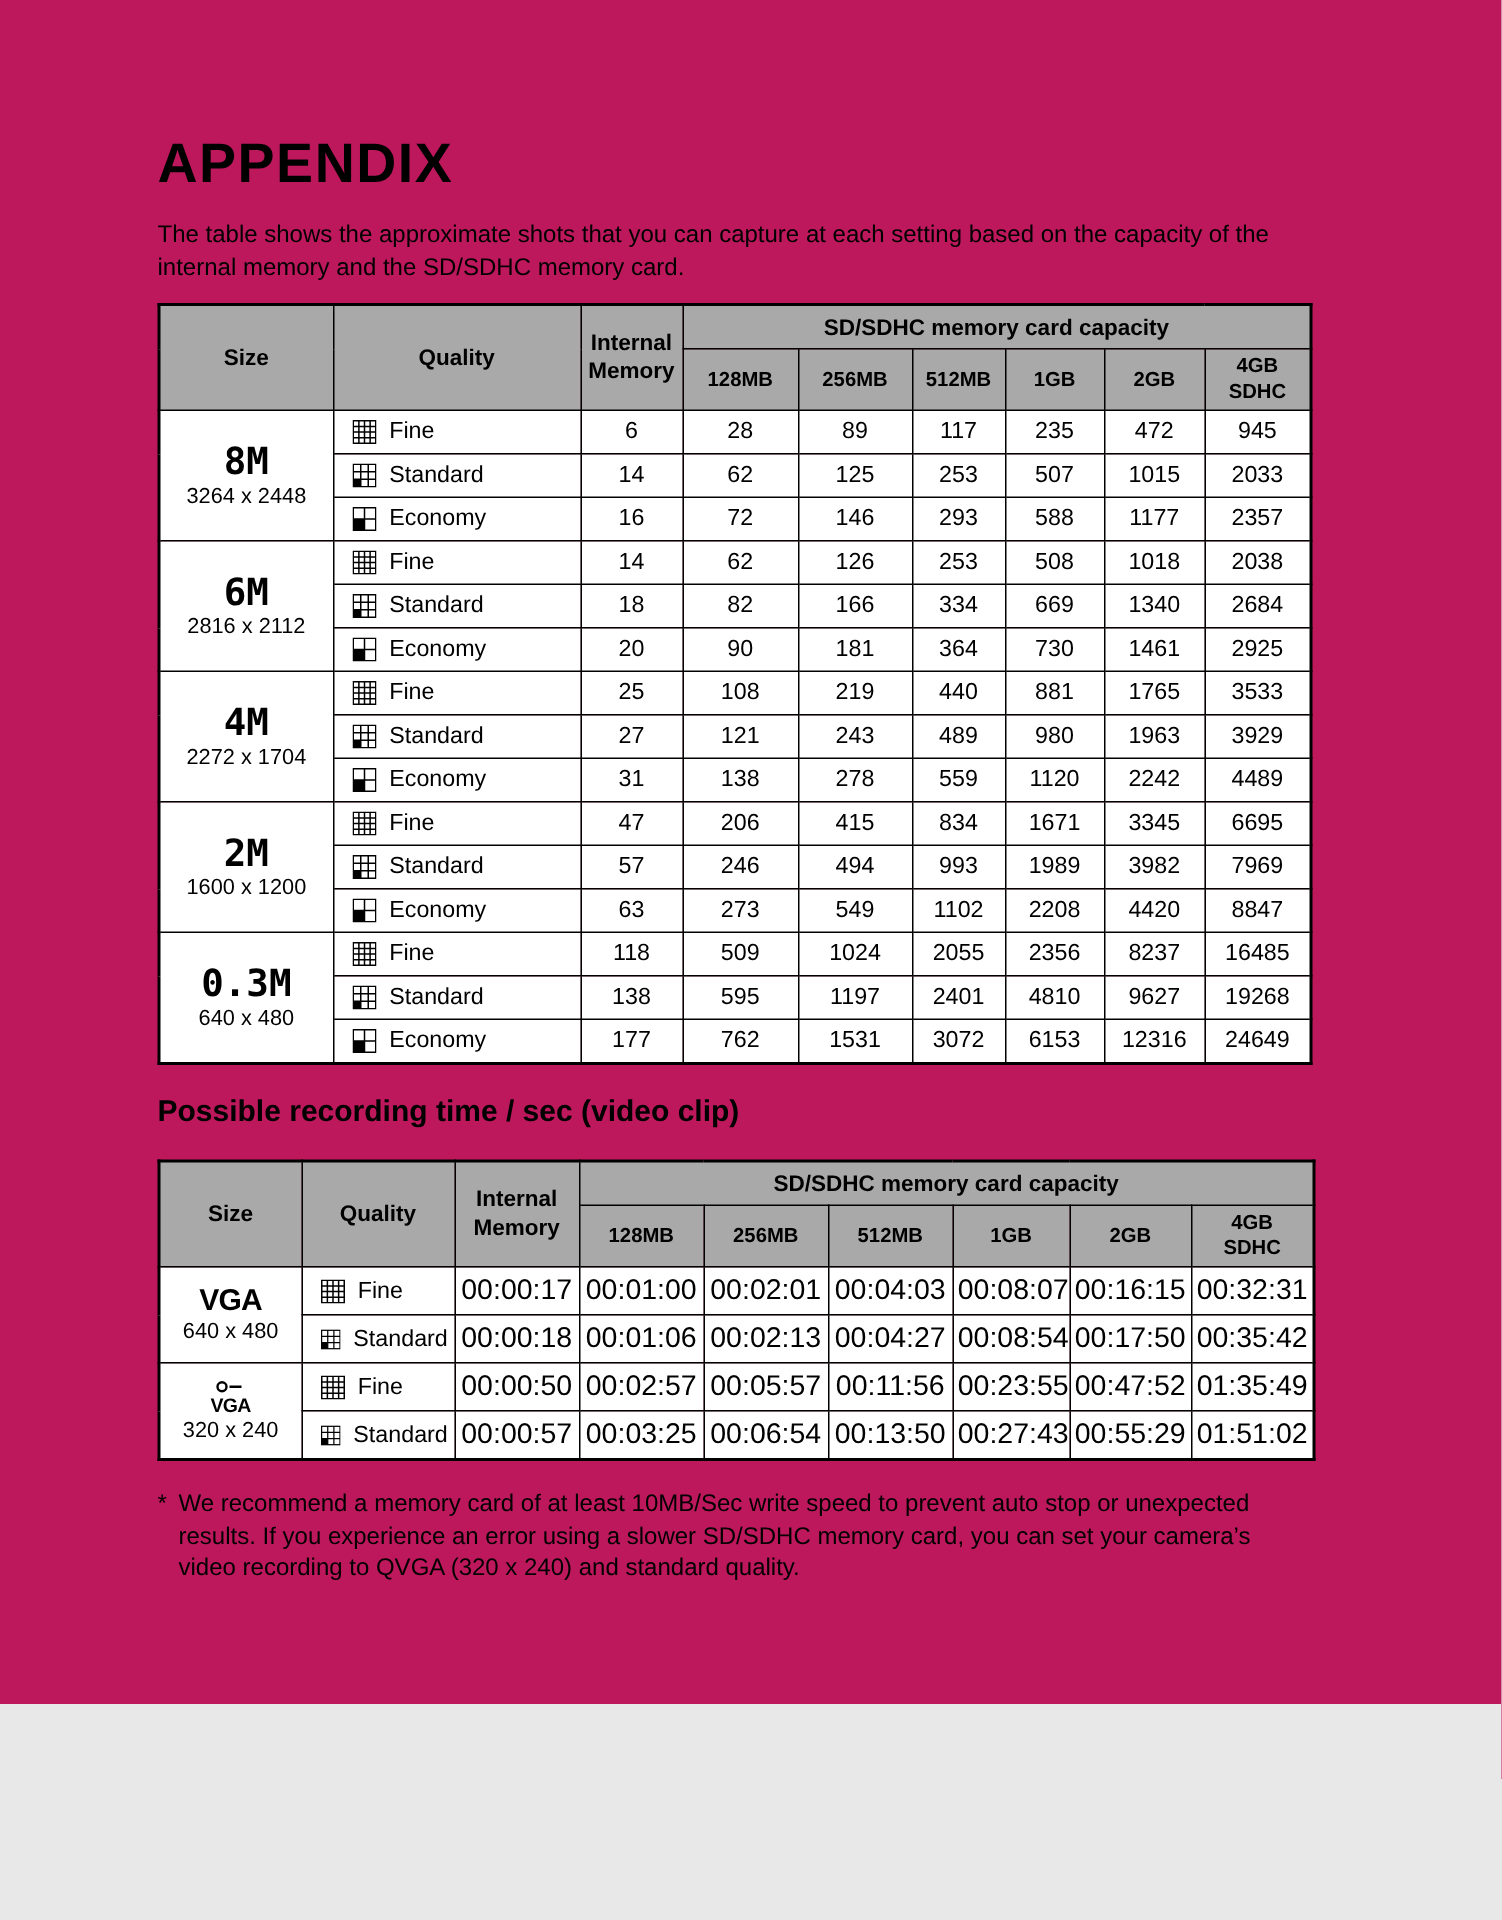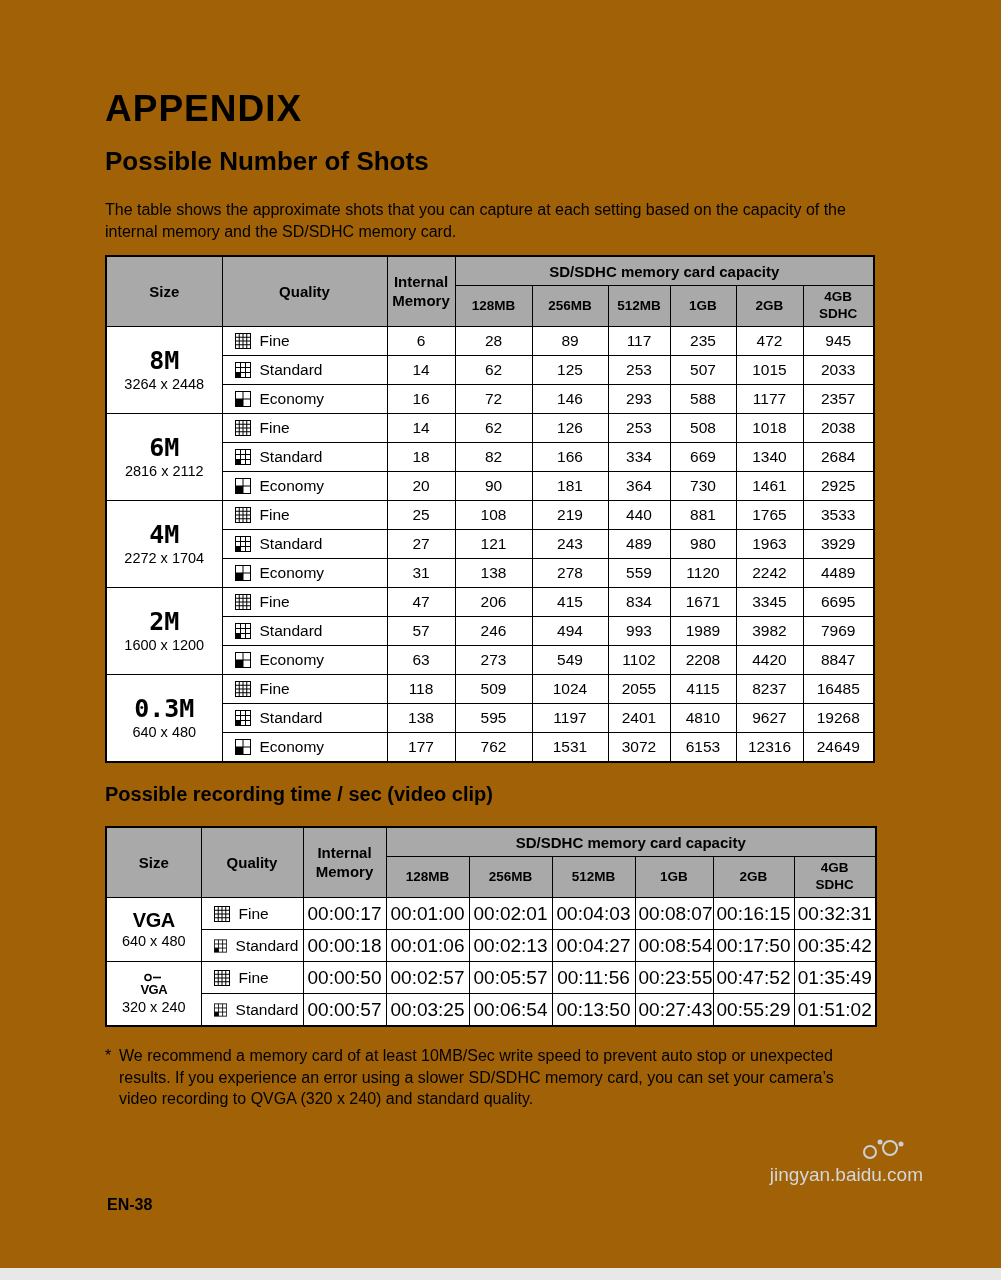--- a/index.html
+++ b/index.html
@@ -1,19 +1,19 @@
 <!DOCTYPE html>
 <html><head>
 <meta charset="utf-8">
 <style>
   html,body{margin:0;padding:0;background:#e8e8e8;}
   .page{
     position:relative;
-    width:1001px;height:1268px;
-    background:#a16207;
+    width:1001px;height:1136px;
+    background:#be185d;
     font-family:"Liberation Sans",sans-serif;
     color:#000;
     margin:0 auto;
     overflow:hidden;
   }
   .content{position:absolute;left:105px;top:88px;width:770px;}
   .title{font-size:37px;font-weight:bold;letter-spacing:1px;margin:0 0 16px 0;}
   .h2{font-size:26px;font-weight:bold;margin:0 0 22px 0;}
   .h3{font-size:20px;font-weight:bold;margin:0 0 10px 0;}
   .intro{font-size:16px;line-height:1.35;margin:0 0 13px 0;}
@@ -93,21 +93,20 @@
   #video-table col:nth-child(8){width:81px;}
   #video-table col:nth-child(9){width:82px;}
 </style>
 </head>
 <body>
 
 <div class="page">
   <div class="content">
 
     <h1 class="title">APPENDIX</h1>
-    <h2 class="h2">Possible Number of Shots</h2>
 
     <p class="intro">The table shows the approximate shots that you can capture at each setting based on the capacity of the internal memory and the SD/SDHC memory card.</p>
 
     <table id="shots-table">
         <colgroup>
           <col>
           <col>
           <col>
           <col>
           <col>
@@ -427,21 +426,21 @@
                   <line x1="11.75" y1="0.5" x2="11.75" y2="15.5" stroke="#000"></line>
                   <line x1="0.5" y1="11.75" x2="15.5" y2="11.75" stroke="#000"></line>
                 </svg>
                 <span class="q-label">Fine</span>
               </span>
             </td>
             <td class="val-cell">118</td>
             <td class="val-cell">509</td>
             <td class="val-cell">1024</td>
             <td class="val-cell">2055</td>
-            <td class="val-cell">4115</td>
+            <td class="val-cell">2356</td>
             <td class="val-cell">8237</td>
             <td class="val-cell">16485</td>
           </tr>
           <tr>
             <td class="quality-cell">
               <span class="q-inner">
                 <svg width="16" height="16" viewBox="0 0 16 16">
                   <rect x="0.5" y="0.5" width="15" height="15" fill="#fff" stroke="#000"></rect>
                   <line x1="5.5" y1="0.5" x2="5.5" y2="15.5" stroke="#000"></line>
                   <line x1="0.5" y1="5.5" x2="15.5" y2="5.5" stroke="#000"></line>

